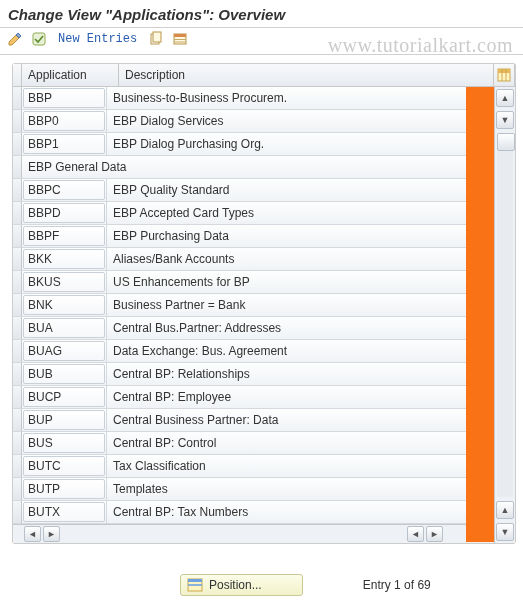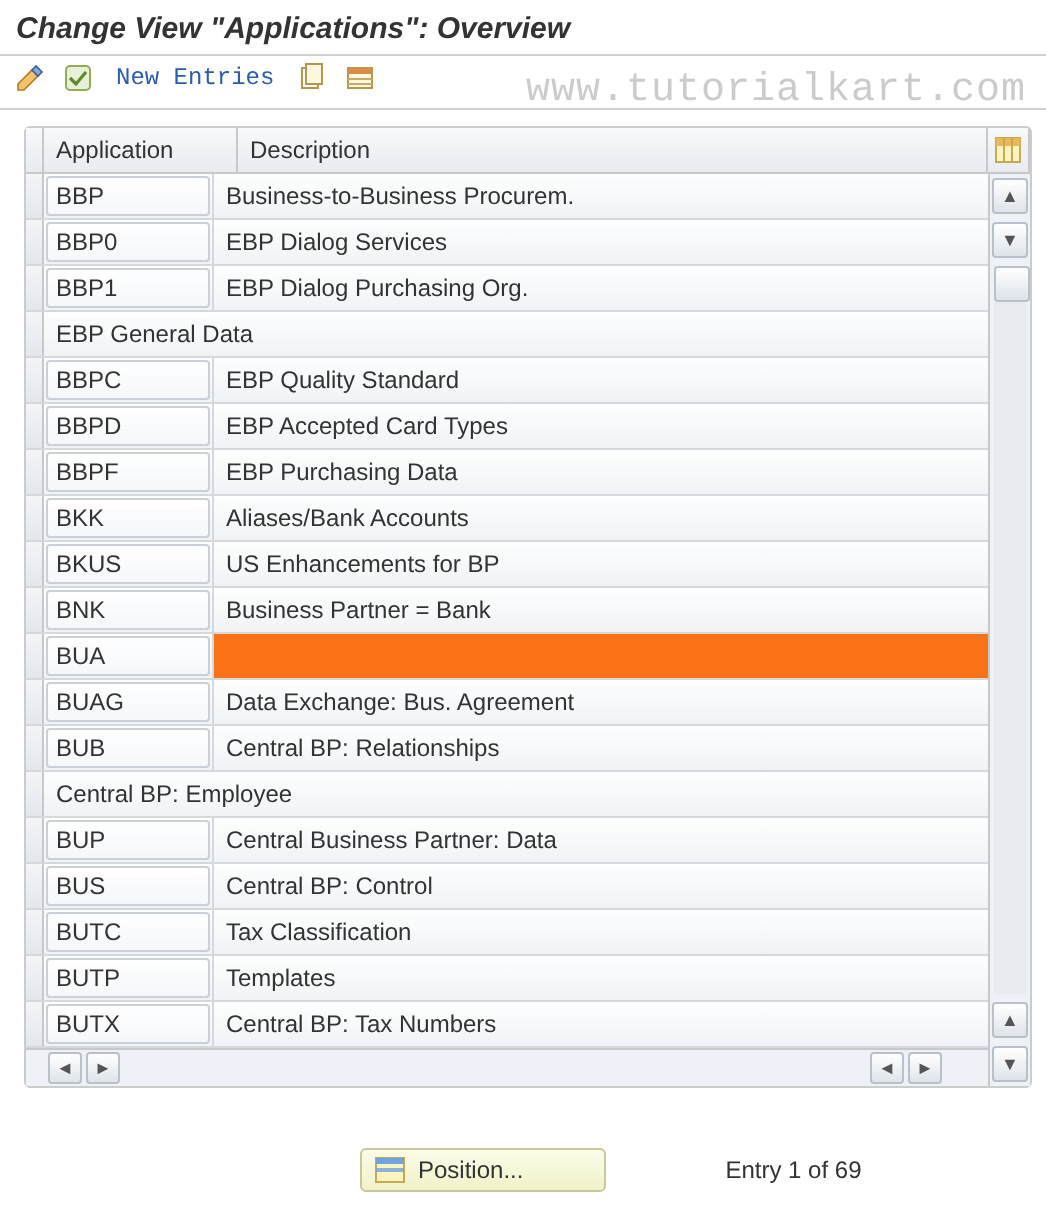--- a/index.html
+++ b/index.html
@@ -176,26 +176,27 @@
   .entry-status {
     margin-left: 60px;
     color:#333;
   }
   .watermark {
     position:absolute;
     top: 34px;
     right: 10px;
     color: rgba(160,160,160,0.55);
     font-size: 20px;
-    font-family: Liberation Mono, monospace;
+    font-family: Liberation Serif, serif;
     letter-spacing: 0.5px;
     pointer-events:none;
   }
   .grid-main {
     display:flex;
+    gap:28px;
   }
   .grid-left { flex:1; }
 </style>
 </head>
 <body>
 
 <div class="title-bar">
   <span class="title-text">Change View "Applications": Overview</span>
 </div>
 <hr class="tb-sep">
@@ -315,37 +316,41 @@
             <div class="cell-app">
               <input value="BNK" style="">
             </div>
             <div class="cell-desc">Business Partner = Bank</div>
           </div>
           <div class="grid-row">
             <div class="row-handle"></div>
             <div class="cell-app">
               <input value="BUA" style="">
             </div>
+            <div class="cell-desc">Central Bus.Partner: Addresses</div>
           </div>
           <div class="grid-row">
             <div class="row-handle"></div>
             <div class="cell-app">
               <input value="BUAG" style="">
             </div>
             <div class="cell-desc">Data Exchange: Bus. Agreement</div>
           </div>
           <div class="grid-row">
             <div class="row-handle"></div>
             <div class="cell-app">
               <input value="BUB" style="">
             </div>
             <div class="cell-desc">Central BP: Relationships</div>
           </div>
           <div class="grid-row">
             <div class="row-handle"></div>
+            <div class="cell-app">
+              <input value="BUCP" style="">
+            </div>
             <div class="cell-desc">Central BP: Employee</div>
           </div>
           <div class="grid-row">
             <div class="row-handle"></div>
             <div class="cell-app">
               <input value="BUP" style="">
             </div>
             <div class="cell-desc">Central Business Partner: Data</div>
           </div>
           <div class="grid-row">

